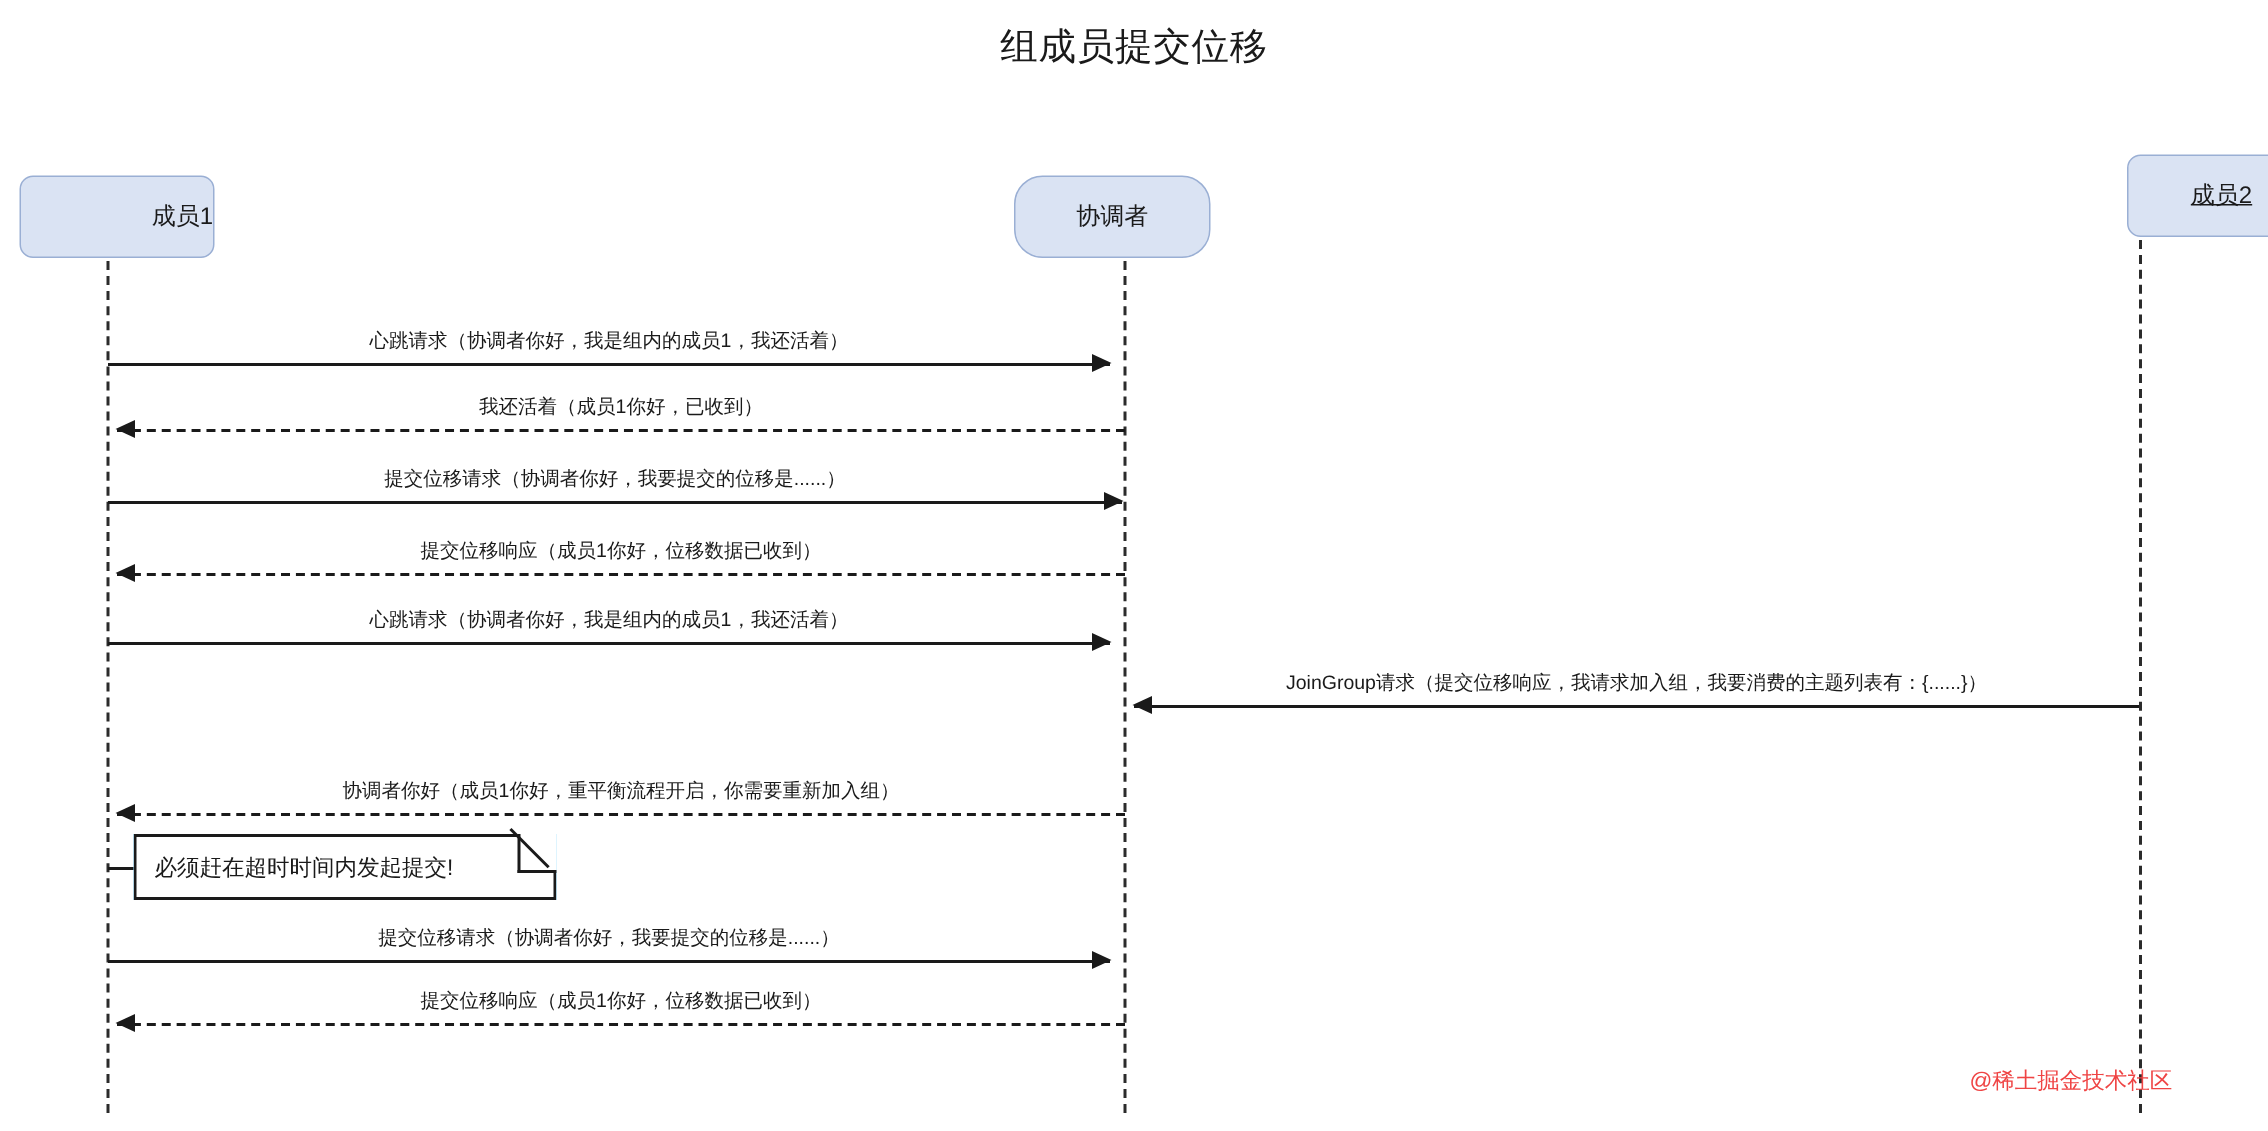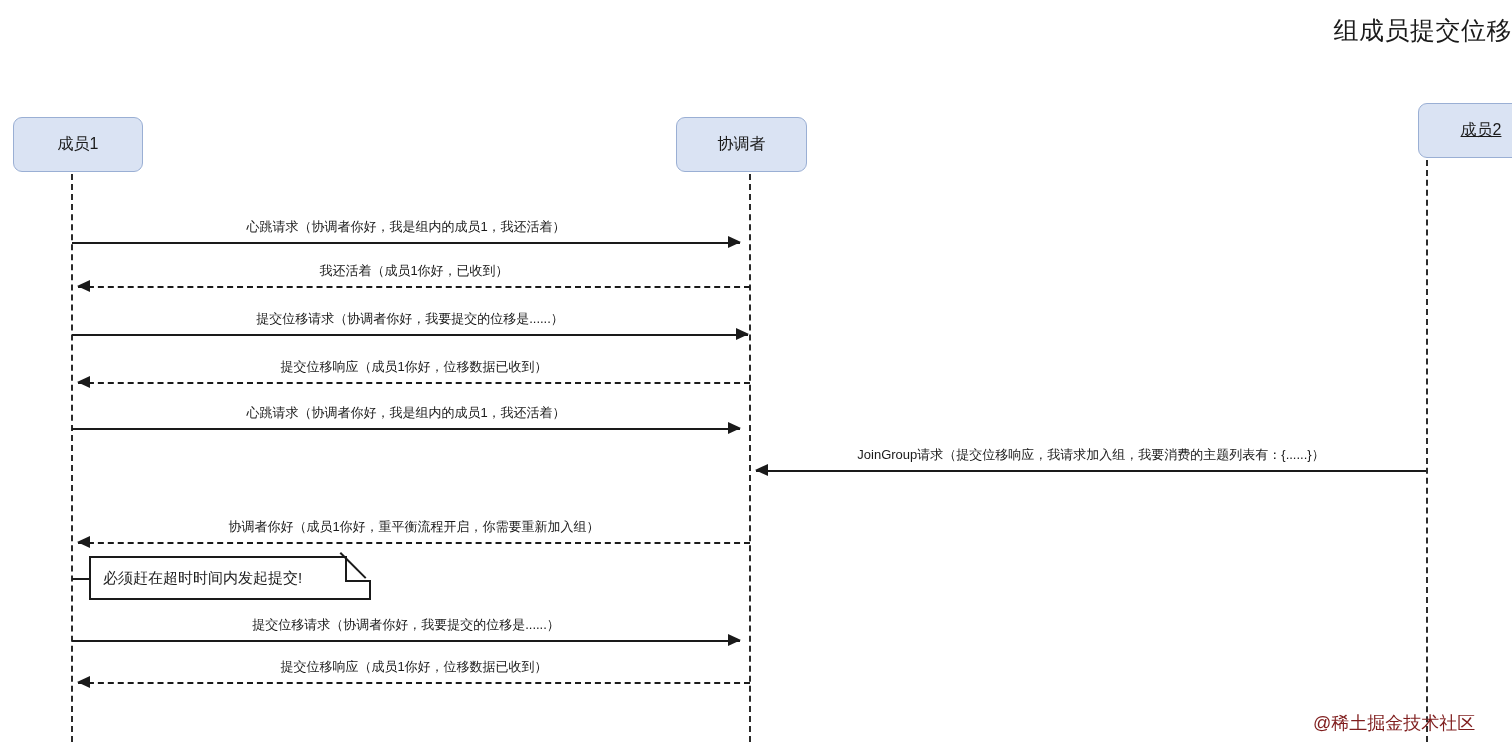--- a/index.html
+++ b/index.html
@@ -17,21 +17,21 @@
     height: 754px;
     background: #ffffff;
     overflow: hidden;
   }
   
   .diagram-title {
     position: absolute;
     left: 0;
     top: 14px;
     width: 1512px;
-    text-align: right;
+    text-align: center;
     font-size: 25px;
     color: #1a1a1a;
     letter-spacing: 0.5px;
     white-space: nowrap;
   }
   
   .participant-box {
     position: absolute;
     box-sizing: border-box;
     border: 1px solid #9aafd4;
@@ -140,40 +140,40 @@
     white-space: nowrap;
   }
   .note-connector {
     position: absolute;
     height: 0;
     border-top: 2px solid #1a1a1a;
   }
   
   .watermark {
     position: absolute;
-    font-size: 18px;
-    color: #7f1d1d;
+    font-size: 15px;
+    color: #ef4444;
     white-space: nowrap;
   }
 </style>
 </head>
 <body>
 
 <div id="canvas">
 
   <div class="diagram-title">组成员提交位移</div>
 
   <div class="lifeline" style="left:71px; top:174px; height:568px;"></div>
   <div class="lifeline" style="left:749px; top:174px; height:568px;"></div>
   <div class="lifeline" style="left:1426px; top:160px; height:582px;"></div>
 
-  <div class="participant-box" style="left:13px; top:117px; width:130px; height:55px;">
+  <div class="participant-box" style="left:13px; top:117px; width:130px; height:55px;justify-content:flex-end;">
     <span>成员1</span>
   </div>
-  <div class="participant-box" style="left:676px; top:117px; width:131px; height:55px;">
+  <div class="participant-box" style="left:676px; top:117px; width:131px; height:55px;border-radius:19px;">
     <span>协调者</span>
   </div>
   <div class="participant-box" style="left:1418px; top:103px; width:126px; height:55px;text-decoration:underline;">
     <span>成员2</span>
   </div>
 
   <div class="msg to-right" style="left:72px; top:242px; width:668px;">
     <div class="line"></div>
     <div class="arrowhead"></div>
     <div class="label">心跳请求（协调者你好，我是组内的成员1，我还活着）</div>

